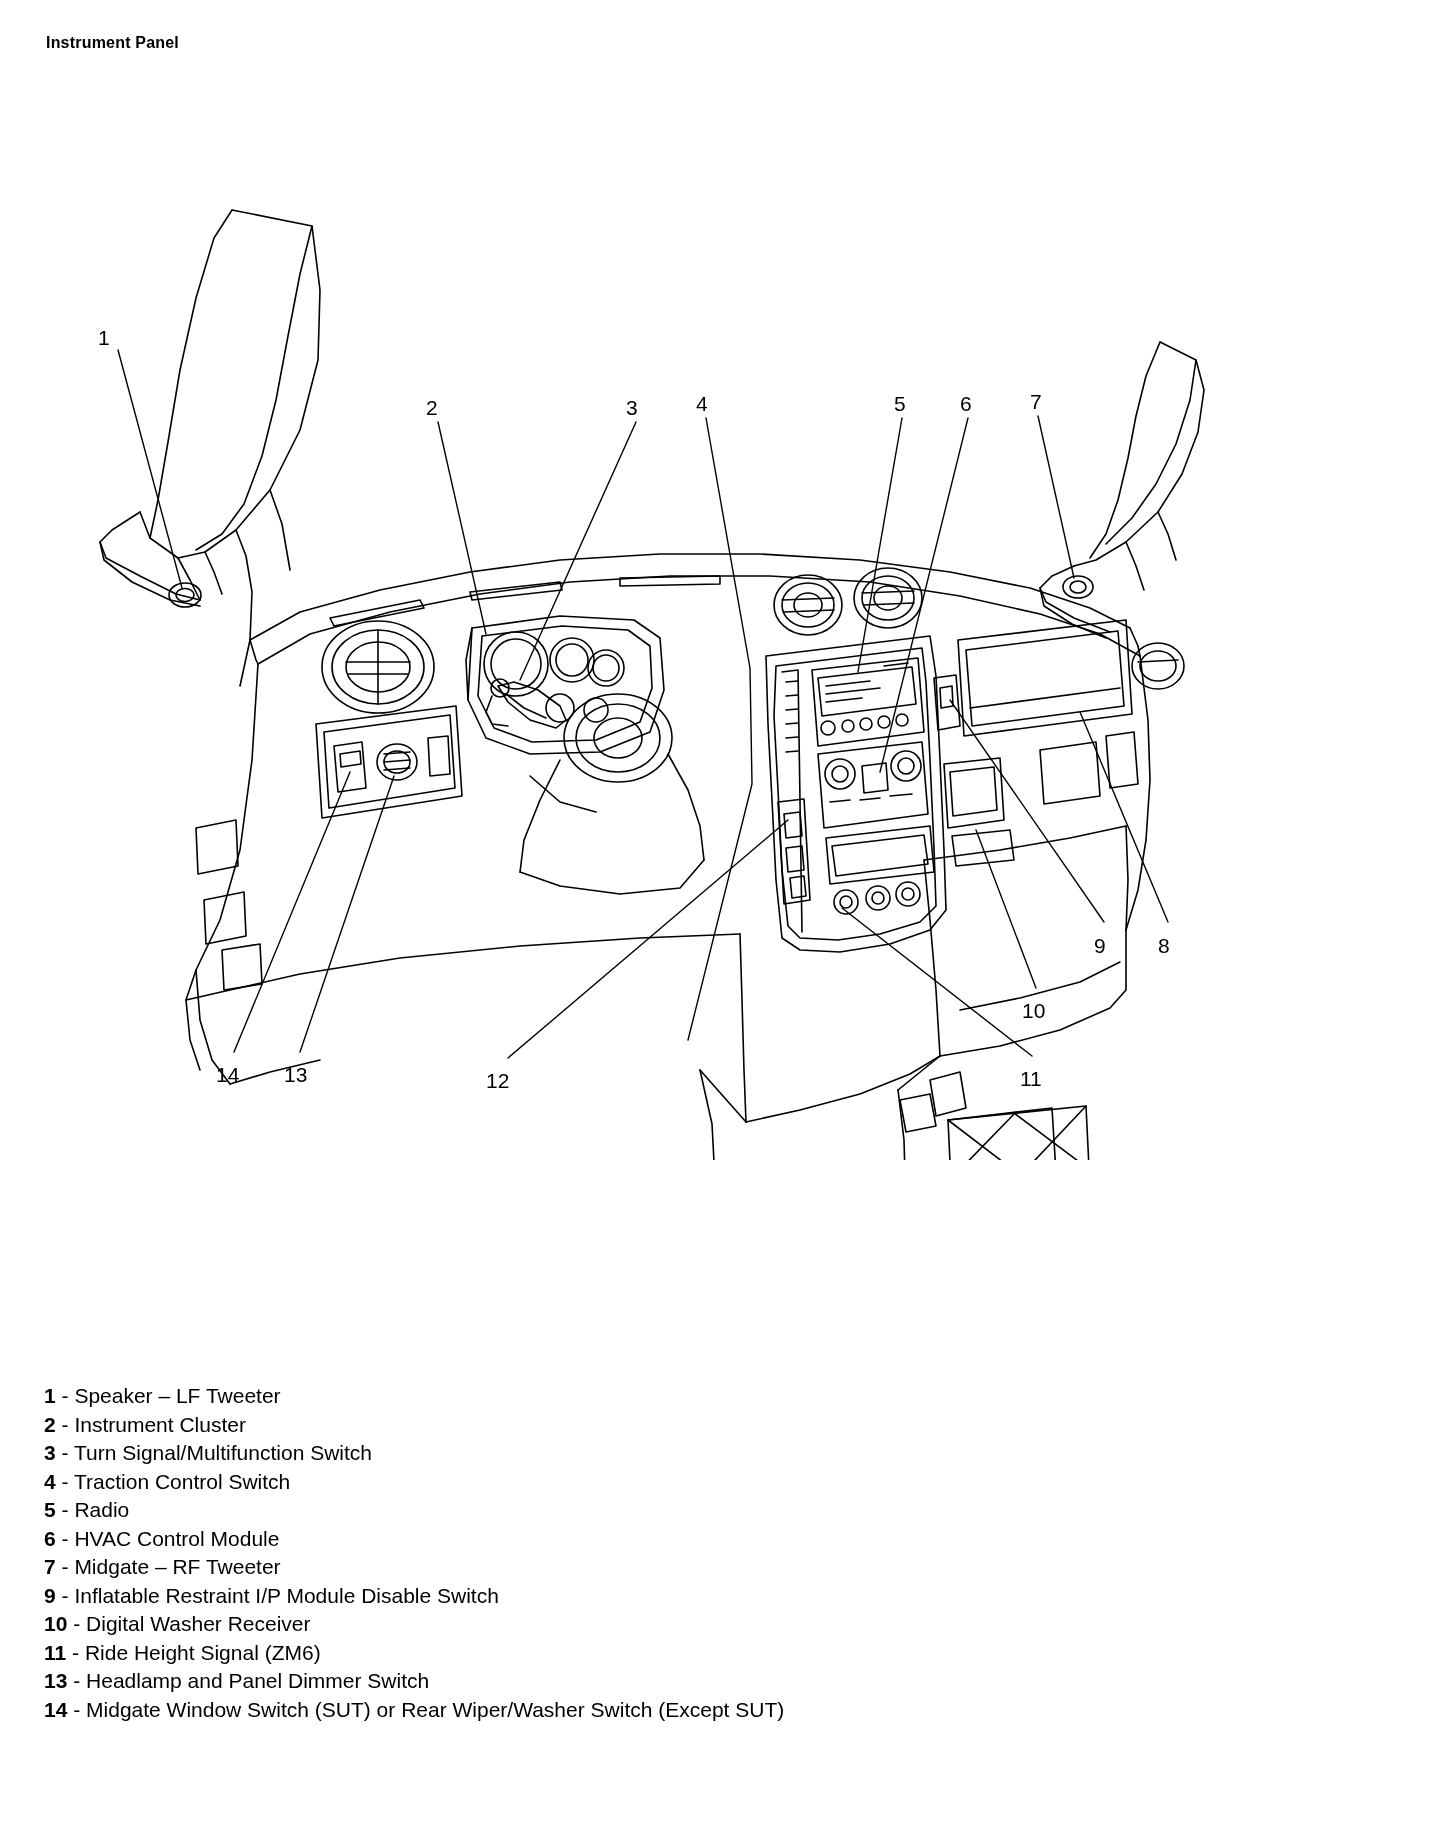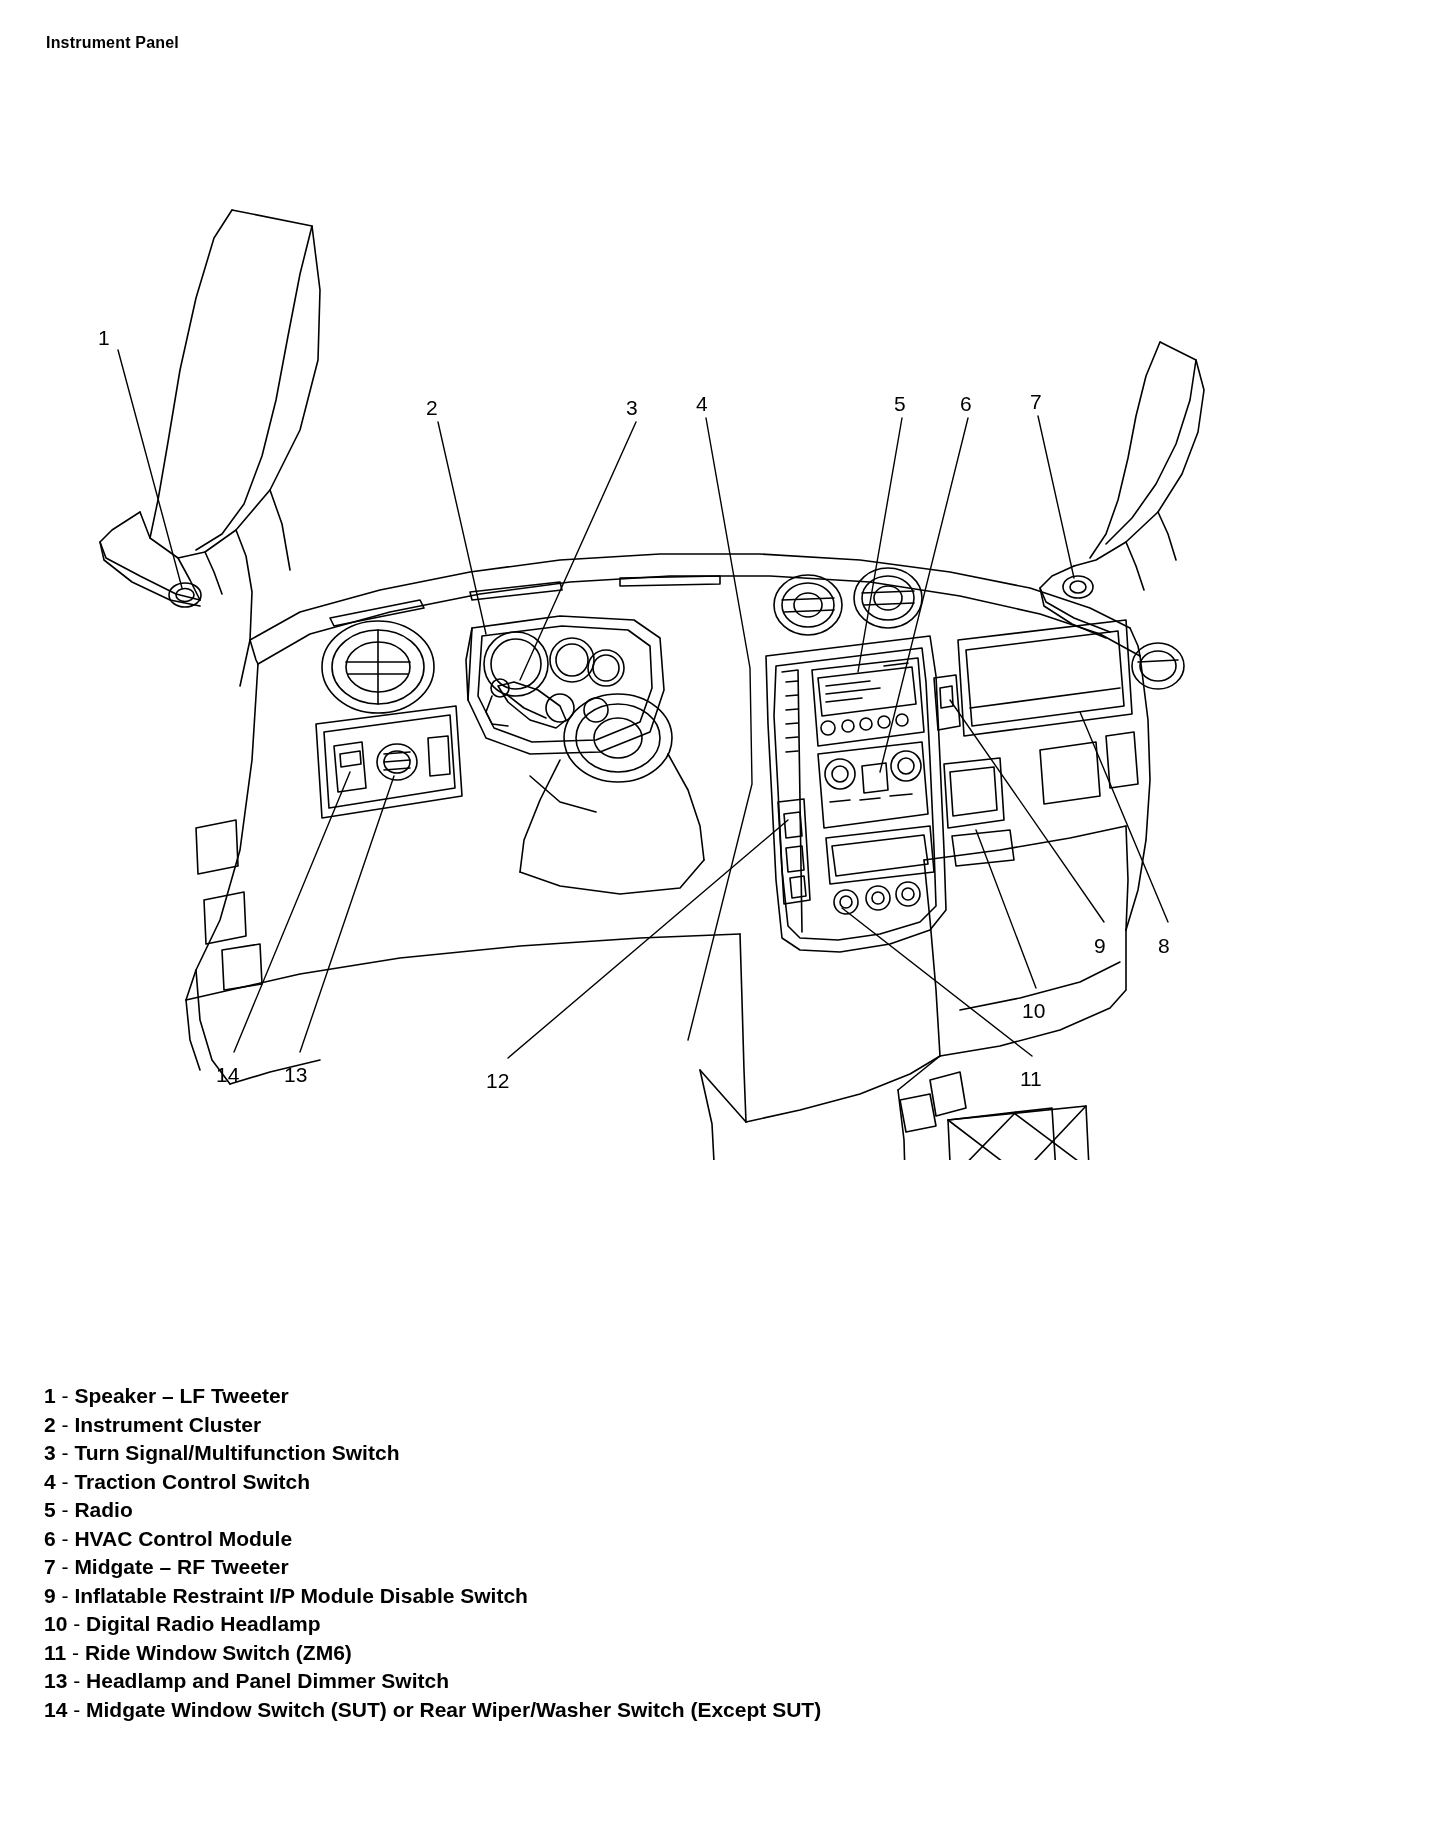--- a/index.html
+++ b/index.html
@@ -49,21 +49,21 @@
     line-height: 28.5px;
     white-space: nowrap;
   }
   .legend-num {
     font-weight: bold;
   }
   .legend-dash {
     font-weight: normal;
   }
   .legend-text {
-    font-weight: bold;
+    font-weight: normal;
   }
 </style>
 </head>
 <body>
 
 <div id="page-title">Instrument Panel</div>
 
 <div id="figure">
   <svg width="1440" height="1100" viewBox="0 0 1440 1100" xmlns="http://www.w3.org/2000/svg">
     <g fill="none" stroke="#000000" stroke-width="1.6" stroke-linejoin="round" stroke-linecap="round">
@@ -369,26 +369,26 @@
     <span class="legend-text">Midgate – RF Tweeter</span>
   </div>
   <div class="legend-row">
     <span class="legend-num">9</span>
     <span class="legend-dash">-</span>
     <span class="legend-text">Inflatable Restraint I/P Module Disable Switch</span>
   </div>
   <div class="legend-row">
     <span class="legend-num">10</span>
     <span class="legend-dash">-</span>
-    <span class="legend-text">Digital Radio Headlamp</span>
+    <span class="legend-text">Digital Washer Receiver</span>
   </div>
   <div class="legend-row">
     <span class="legend-num">11</span>
     <span class="legend-dash">-</span>
-    <span class="legend-text">Ride Window Switch (ZM6)</span>
+    <span class="legend-text">Ride Height Signal (ZM6)</span>
   </div>
   <div class="legend-row">
     <span class="legend-num">13</span>
     <span class="legend-dash">-</span>
     <span class="legend-text">Headlamp and Panel Dimmer Switch</span>
   </div>
   <div class="legend-row">
     <span class="legend-num">14</span>
     <span class="legend-dash">-</span>
     <span class="legend-text">Midgate Window Switch (SUT) or Rear Wiper/Washer Switch (Except SUT)</span>

